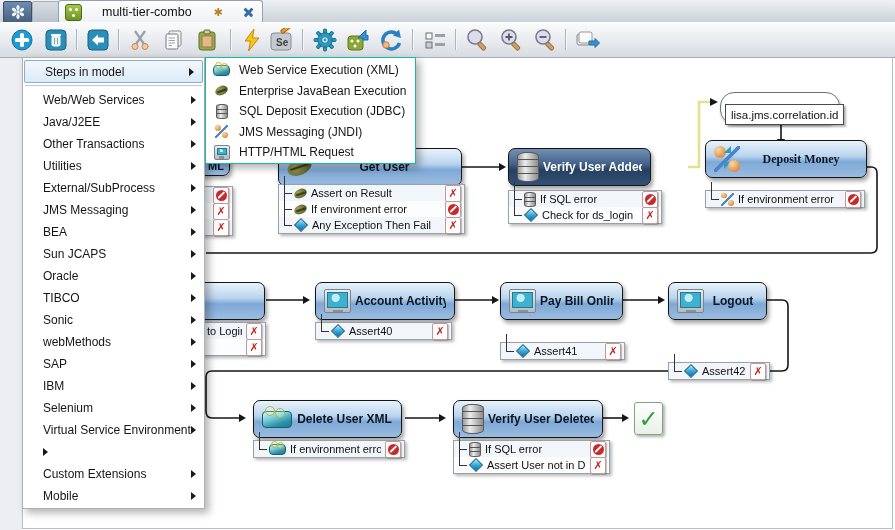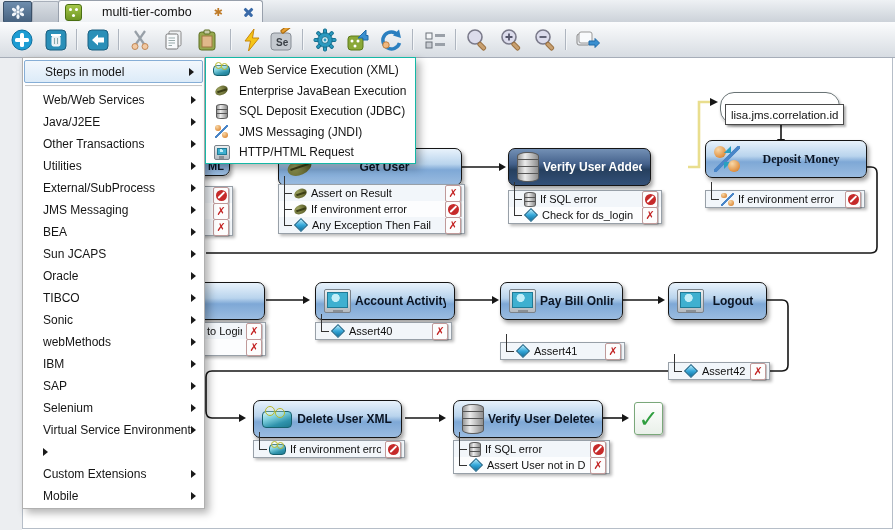--- a/index.html
+++ b/index.html
@@ -529,25 +529,25 @@
       </div>
     <div class="mi">
         <span class="mi-label">Sonic</span>
         <span class="mi-arrow"></span>
       </div>
     <div class="mi">
         <span class="mi-label">webMethods</span>
         <span class="mi-arrow"></span>
       </div>
     <div class="mi">
+        <span class="mi-label">SAP</span>
+        <span class="mi-arrow"></span>
+      </div>
+    <div class="mi">
         <span class="mi-label">IBM</span>
-        <span class="mi-arrow"></span>
-      </div>
-    <div class="mi">
-        <span class="mi-label">SAP</span>
         <span class="mi-arrow"></span>
       </div>
     <div class="mi">
         <span class="mi-label">Selenium</span>
         <span class="mi-arrow"></span>
       </div>
     <div class="mi">
         <span class="mi-label">Virtual Service Environment</span>
         <span class="mi-arrow"></span>
       </div>

